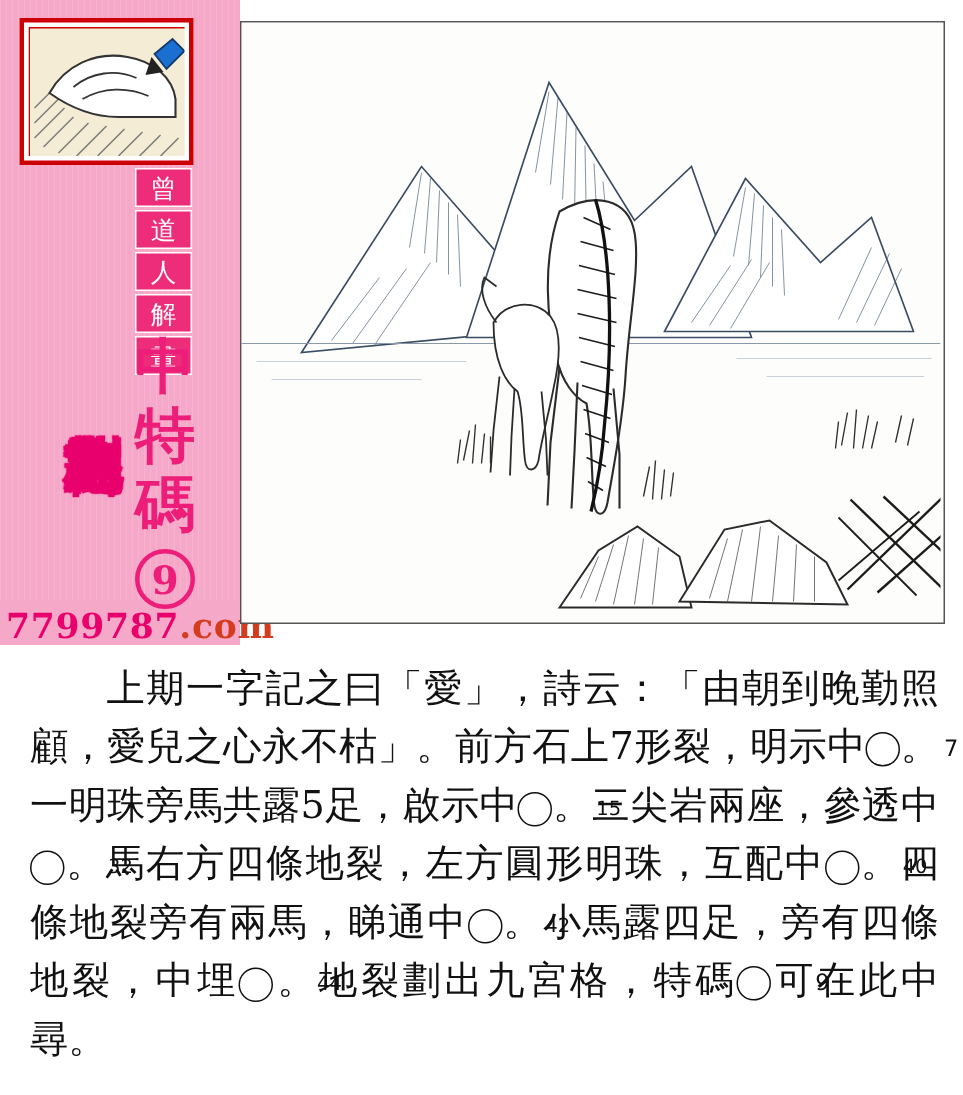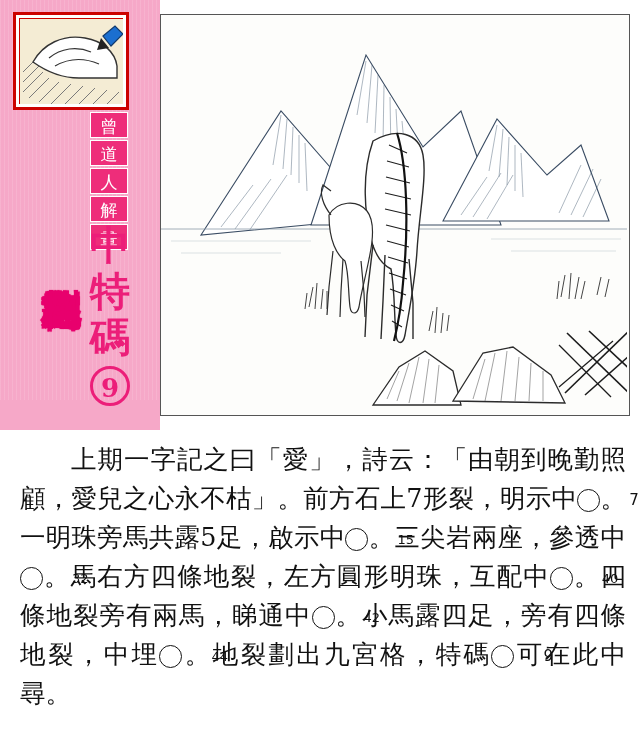--- a/index.html
+++ b/index.html
@@ -235,20 +235,23 @@
     <div class="tag-char">畫</div>
   </div>
 
   <div class="big-col">
     <div>中</div>
     <div>特</div>
     <div>碼</div>
     <div class="circle-num">9</div>
   </div>
 
+  <div class="watermark">
+    <span>7799787</span><span class="dotcom">.com</span>
+  </div>
 
   <div class="art-frame">
     <svg width="466" height="398" viewBox="0 0 466 398">
       <rect x="0" y="0" width="466" height="398" fill="#fdfdfb"></rect>
 
       <g fill="none" stroke="#3a4c63" stroke-width="1.1">
         <path d="M40 220 L120 96 L176 160 L208 128 L250 200 Z" fill="#ffffff"></path>
         <path d="M150 210 L205 40 L262 132 L300 96 L340 210 Z" fill="#ffffff"></path>
         <path d="M282 206 L336 104 L386 160 L420 130 L448 206 Z" fill="#ffffff"></path>
       </g>

